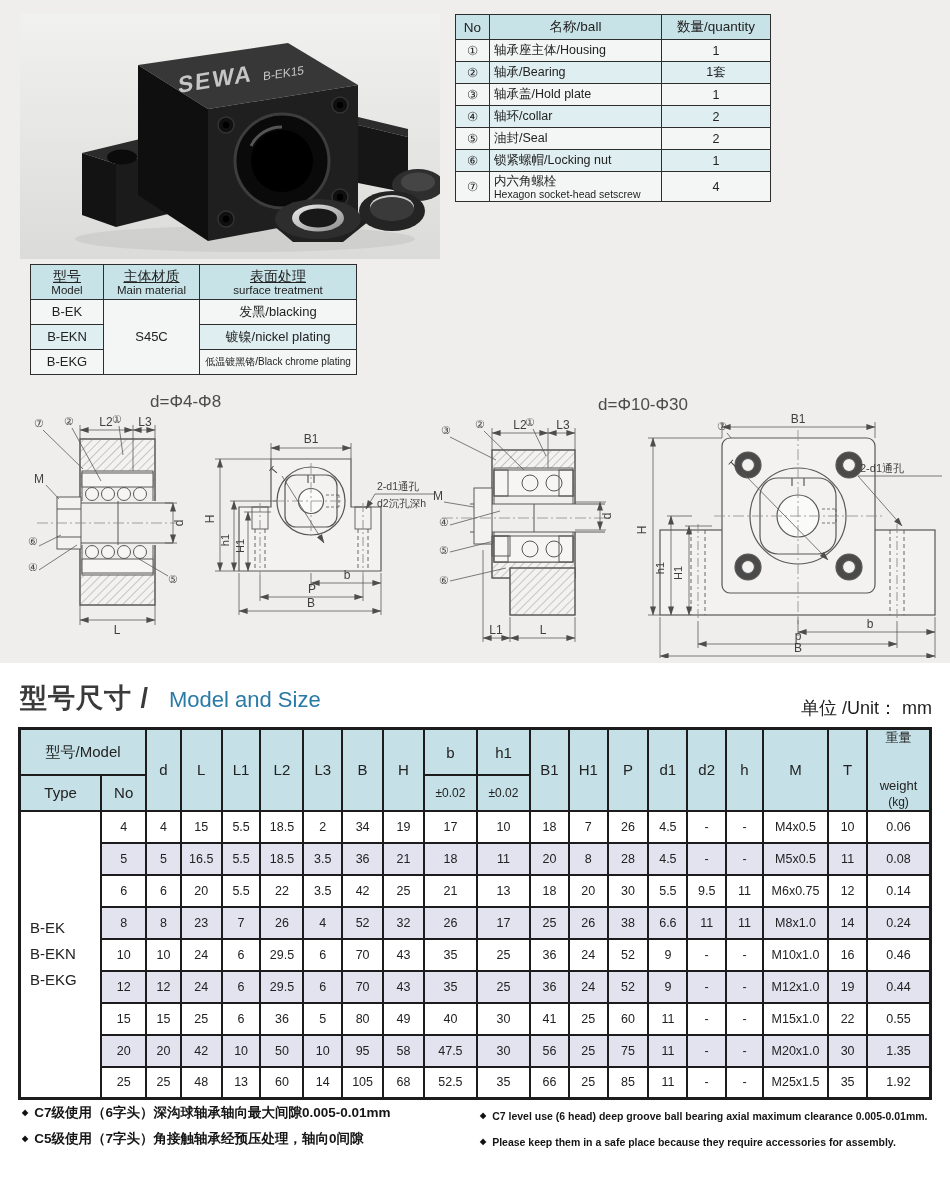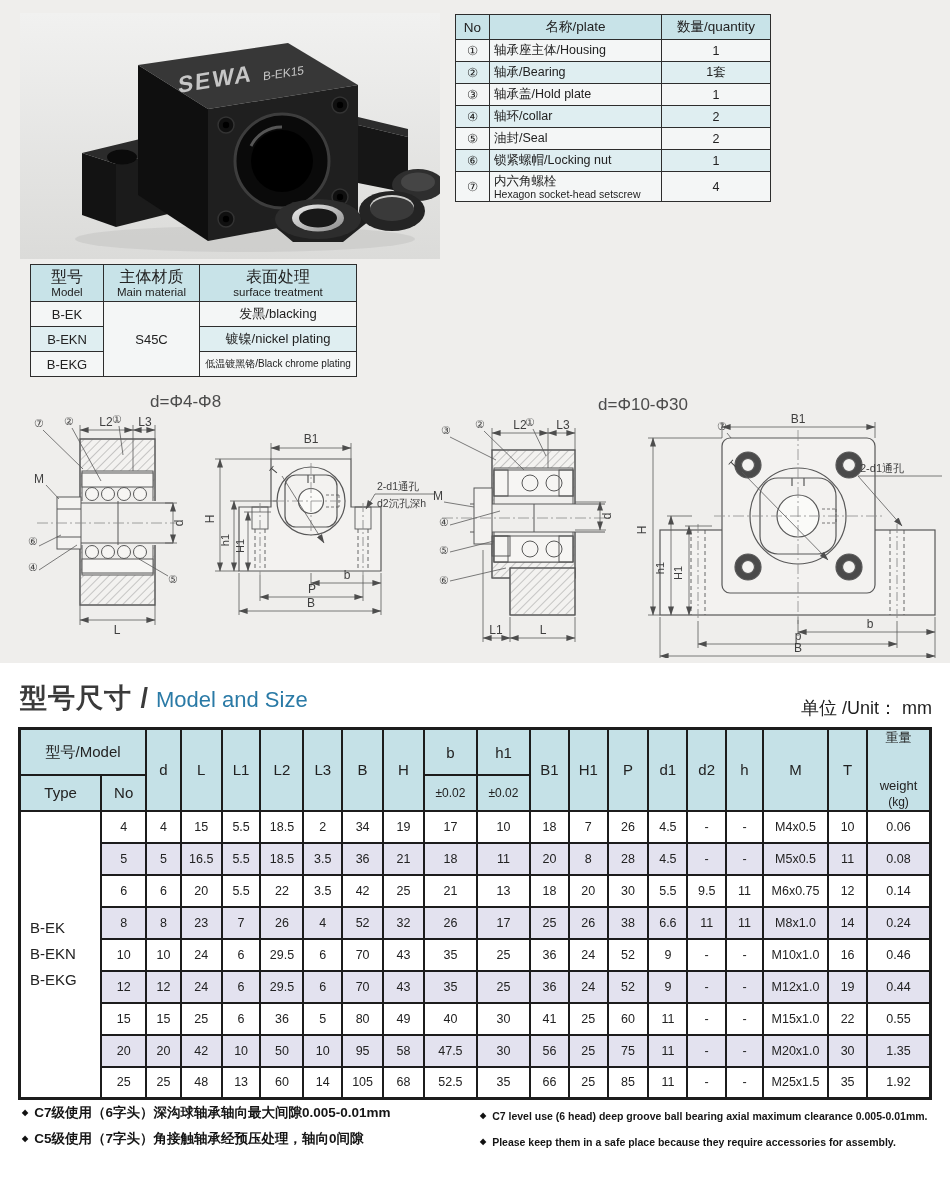--- a/index.html
+++ b/index.html
@@ -27,38 +27,38 @@
   .acc-table td { font-size: 12.5px; height: 22px; padding: 1px 4px; }
   .acc-table td.c { text-align: center; padding: 1px 0; }
   .acc-table tr.norm td { background: #f4f6f6; }
   .acc-table tr.alt  td { background: #dfeef1; }
   .name2 { display: block; font-size: 10.5px; line-height: 1.05; margin-top: -1px; }
   
   .mat { position: absolute; left: 30px; top: 264px; width: 326px; }
   .mat-table { width: 100%; table-layout: fixed; }
   .mat-table th, .mat-table td { border: 1.5px solid #2d2d2d; text-align: center; color: #222; }
   .mat-table th { background: #c8e3e8; font-weight: normal; padding: 3px 0 2px; }
-  .hd-cn { display: block; font-size: 16px; line-height: 1.15; }
+  .hd-cn { display: block; font-size: 14px; line-height: 1.15; text-decoration: underline; }
   .hd-en { display: block; font-size: 11.5px; line-height: 1.1; }
   .mat-table td { font-size: 13px; height: 25px; }
   .mat-table tr.norm td { background: #f4f6f6; }
   .mat-table tr.alt  td { background: #dfeef1; }
   .mat-table td.matc { background: #f4f6f6; text-align: center; }
   .mat-table td.small { font-size: 10px; }
   
   .draw-title { position: absolute; font-size: 17px; color: #4c4c4c; }
   #dtl { left: 150px; top: 392px; }
   #dtr { left: 598px; top: 395px; }
   .drawsvg { position: absolute; }
   #left-draw  { left: 25px;  top: 413px; }
   #right-draw { left: 430px; top: 410px; }
   
   .title-row { position: absolute; left: 20px; top: 680px; width: 912px; height: 42px; }
   .t-cn { font-size: 27px; font-weight: bold; color: #3a3a3a; letter-spacing: 1px; }
-  .t-en { font-size: 22px; color: #2a7aa6; margin-left: 7px; }
+  .t-en { font-size: 22px; color: #2a7aa6; margin-left: 20px; }
   .unit { position: absolute; right: 0; bottom: 2px; font-size: 18px; color: #1e1e1e; }
   .size-table {
     position: absolute; left: 18px; top: 727px; width: 914px;
     table-layout: fixed; border: 3px solid #1c1c1c;
   }
   .size-table th, .size-table td { border: 2px solid #1c1c1c; text-align: center; color: #222; }
   .size-table thead th { background: #c5e1e7; font-weight: normal; font-size: 15px; }
   .size-table tr.hr1 th { height: 44px; }
   .size-table tr.hr2 th { height: 33px; }
   .size-table th.tol { font-size: 12px; }
@@ -154,21 +154,21 @@
   <div class="acc">
     <table class="acc-table">
       <colgroup>
           <col style="width:34px">
           <col style="width:172px">
           <col style="width:109px">
         </colgroup>
       <thead>
         <tr>
           <th>No</th>
-          <th>名称/plate</th>
+          <th>名称/ball</th>
           <th>数量/quantity</th>
         </tr>
       </thead>
       <tbody id="acc-body">
           <tr class="norm">
             <td class="c">①</td>
             <td class="name">轴承座主体/Housing</td>
             <td class="c">1</td>
           </tr>
           <tr class="alt">

